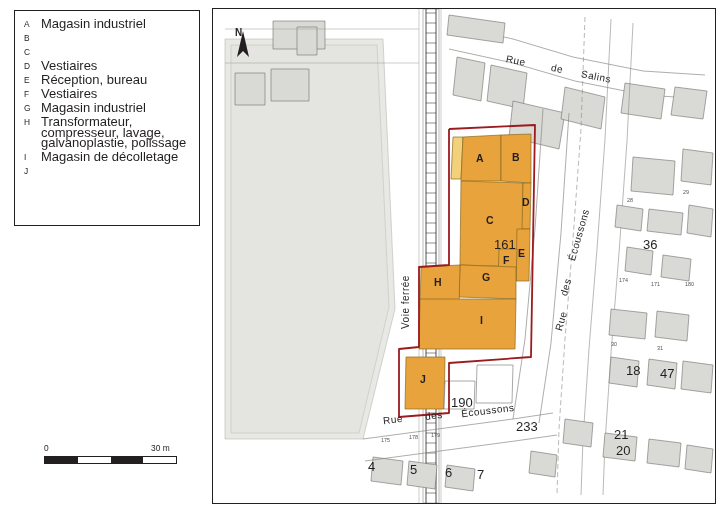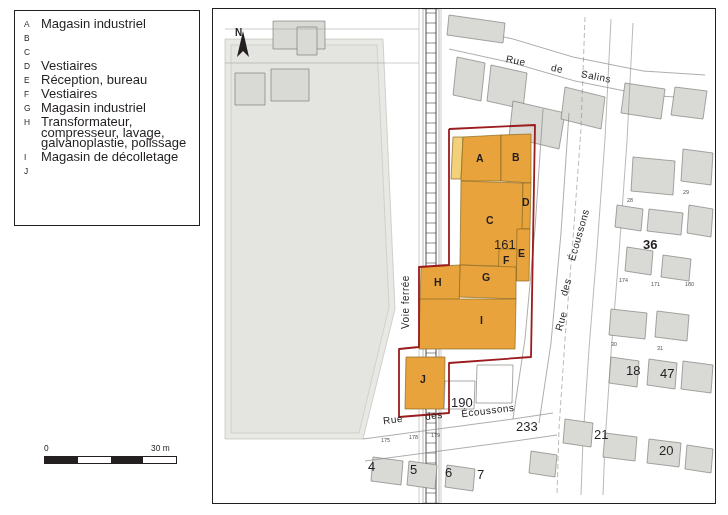--- a/index.html
+++ b/index.html
@@ -248,25 +248,25 @@
     <div class="blocklabel" style="left:305px;top:238px;">E</div>
     <div class="blocklabel" style="left:290px;top:245px;">F</div>
     <div class="blocklabel" style="left:269px;top:262px;">G</div>
     <div class="blocklabel" style="left:221px;top:267px;">H</div>
     <div class="blocklabel" style="left:267px;top:305px;">I</div>
     <div class="blocklabel" style="left:207px;top:364px;">J</div>
 
     <div class="numlabel" style="left:281px;top:228px;">161</div>
     <div class="numlabel" style="left:238px;top:386px;">190</div>
     <div class="numlabel" style="left:303px;top:381px;margin-top:29px;">233</div>
-    <div class="numlabel" style="left:430px;top:228px;font-weight:bold;">36</div>
+    <div class="numlabel" style="left:430px;top:228px;">36</div>
     <div class="numlabel" style="left:413px;top:354px;">18</div>
     <div class="numlabel" style="left:447px;top:357px;">47</div>
-    <div class="numlabel" style="left:403px;top:434px;margin-left:43px;">20</div>
-    <div class="numlabel" style="left:381px;top:418px;">21</div>
+    <div class="numlabel" style="left:403px;top:434px;">20</div>
+    <div class="numlabel" style="left:381px;top:418px;padding-left:20px;">21</div>
     <div class="numlabel" style="left:155px;top:450px;">4</div>
     <div class="numlabel" style="left:197px;top:453px;">5</div>
     <div class="numlabel" style="left:232px;top:456px;">6</div>
     <div class="numlabel" style="left:264px;top:458px;">7</div>
 
     <div class="tinylabel" style="left:168px;top:428px;">175</div>
     <div class="tinylabel" style="left:196px;top:425px;">178</div>
     <div class="tinylabel" style="left:218px;top:423px;">179</div>
     <div class="tinylabel" style="left:406px;top:268px;">174</div>
     <div class="tinylabel" style="left:438px;top:272px;">171</div>

